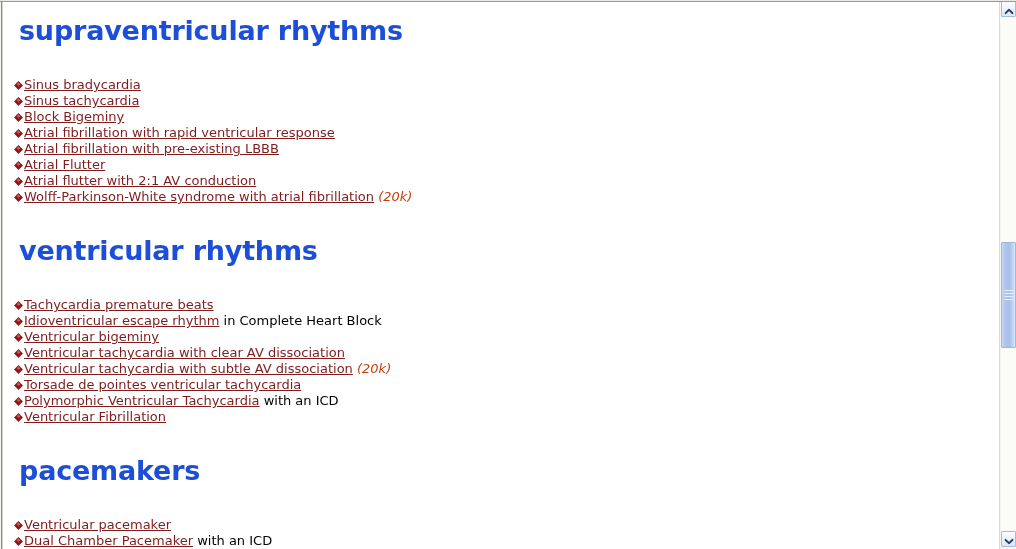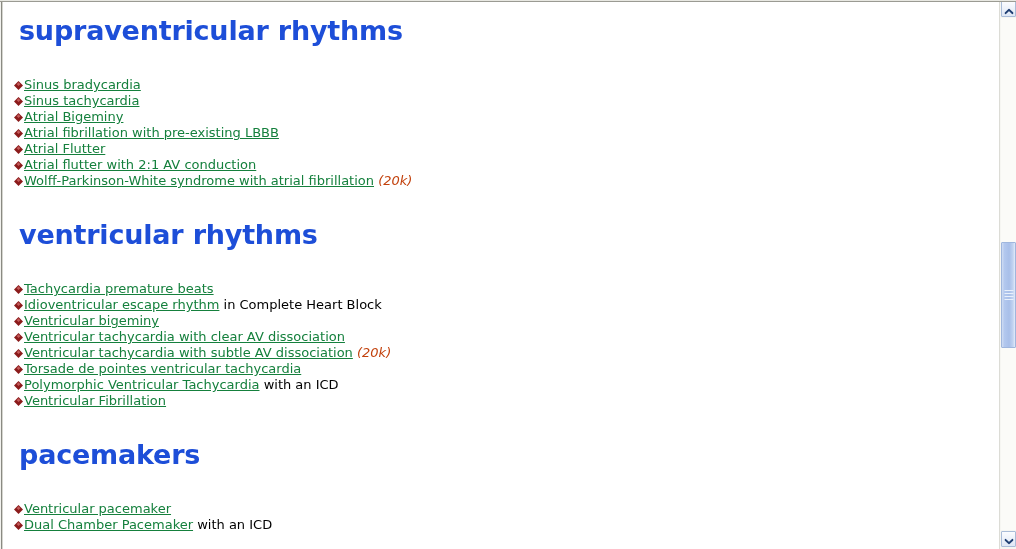--- a/index.html
+++ b/index.html
@@ -90,21 +90,21 @@
     width: 9px;
     height: 9px;
     margin-right: 1px;
     position: relative;
     top: 1px;
     vertical-align: baseline;
   }
   .bullet svg { display: block; }
 
   a.item-link {
-    color: #15803d;
+    color: #7f1d1d;
     text-decoration: underline;
     font-size: 13px;
     font-family: "DejaVu Sans", sans-serif;
   }
 
   .suffix {
     color: #000000;
     font-size: 13px;
   }
 
@@ -208,21 +208,27 @@
           <li>
             <span class="bullet"><svg width="9" height="9" viewBox="0 0 9 9">
                   <polygon points="4.5,0 9,4.5 4.5,9 0,4.5" fill="#8b1b1b"></polygon>
                   <polygon points="4.5,1.2 6.4,3.2 4.5,5 2.7,3.2" fill="#c45b5b"></polygon>
                 </svg></span><a class="item-link" href="#">Sinus tachycardia</a><span class="suffix"></span>
           </li>
           <li>
             <span class="bullet"><svg width="9" height="9" viewBox="0 0 9 9">
                   <polygon points="4.5,0 9,4.5 4.5,9 0,4.5" fill="#8b1b1b"></polygon>
                   <polygon points="4.5,1.2 6.4,3.2 4.5,5 2.7,3.2" fill="#c45b5b"></polygon>
-                </svg></span><a class="item-link" href="#">Atrial Bigeminy</a><span class="suffix"></span>
+                </svg></span><a class="item-link" href="#">Block Bigeminy</a><span class="suffix"></span>
+          </li>
+          <li>
+            <span class="bullet"><svg width="9" height="9" viewBox="0 0 9 9">
+                  <polygon points="4.5,0 9,4.5 4.5,9 0,4.5" fill="#8b1b1b"></polygon>
+                  <polygon points="4.5,1.2 6.4,3.2 4.5,5 2.7,3.2" fill="#c45b5b"></polygon>
+                </svg></span><a class="item-link" href="#">Atrial fibrillation with rapid ventricular response</a><span class="suffix"></span>
           </li>
           <li>
             <span class="bullet"><svg width="9" height="9" viewBox="0 0 9 9">
                   <polygon points="4.5,0 9,4.5 4.5,9 0,4.5" fill="#8b1b1b"></polygon>
                   <polygon points="4.5,1.2 6.4,3.2 4.5,5 2.7,3.2" fill="#c45b5b"></polygon>
                 </svg></span><a class="item-link" href="#">Atrial fibrillation with pre-existing LBBB</a><span class="suffix"></span>
           </li>
           <li>
             <span class="bullet"><svg width="9" height="9" viewBox="0 0 9 9">
                   <polygon points="4.5,0 9,4.5 4.5,9 0,4.5" fill="#8b1b1b"></polygon>

